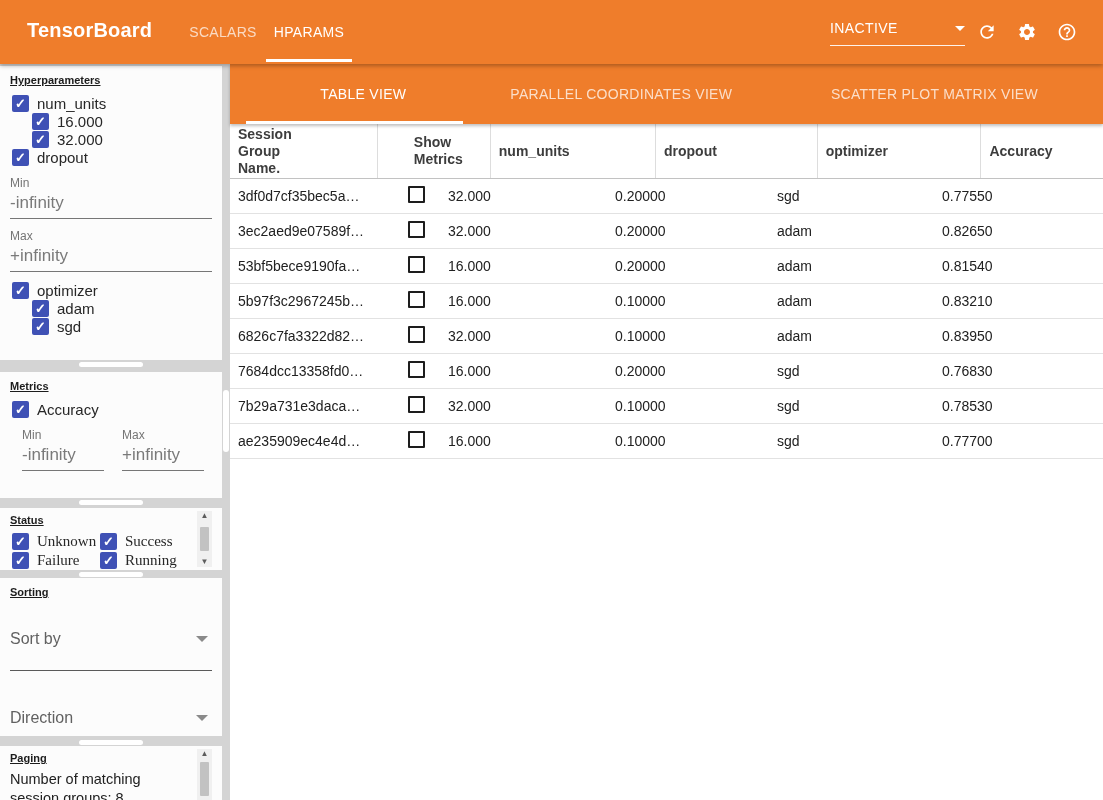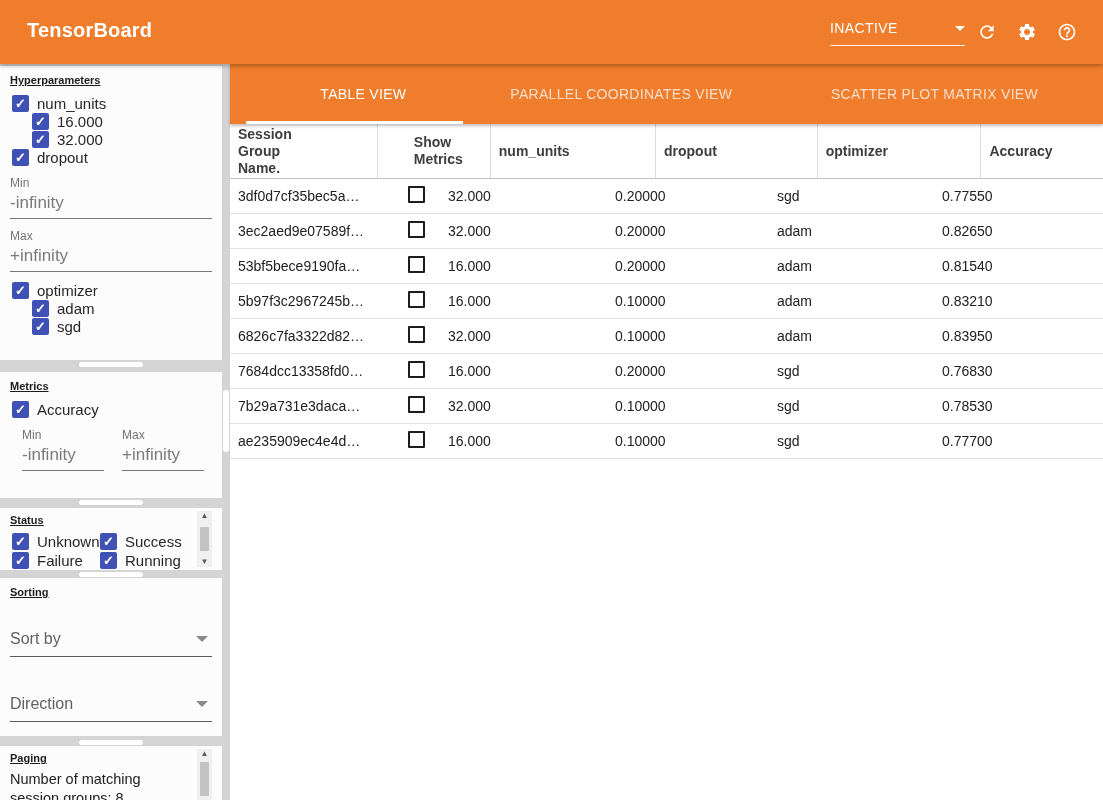--- a/index.html
+++ b/index.html
@@ -26,25 +26,25 @@
   .cbrow.indent{margin-left:22px;}
   .cb{flex:none;width:17px;height:17px;border-radius:2px;background:#3f51b5;color:#fff;display:flex;align-items:center;justify-content:center;font-size:13px;font-weight:bold;line-height:1;}
   .cb::after{content:"✓";}
   .cb-label{font-size:15px;color:#272727;white-space:nowrap;}
   .field{margin-top:10px;}
   .field .lbl{font-size:12px;color:#757575;}
   .field .val{font-size:17px;color:#7a7a7a;padding:3px 0 5px 0;border-bottom:1px solid #767676;}
   .fields-inline{display:flex;gap:18px;margin-left:12px;}
   .fields-inline .field{width:82px;}
   .handle{position:absolute;left:79px;width:64px;height:5px;background:#fff;border-radius:3px;z-index:4;cursor:row-resize;}
-  .status-grid{display:grid;grid-template-columns:88px 1fr;row-gap:1px;width:186px;}
+  .status-grid{display:grid;grid-template-columns:88px 1fr;row-gap:1px;width:186px;font-family:Liberation Serif, serif;}
   .mini-scroll{position:absolute;right:10px;top:3px;bottom:3px;width:15px;background:#f0f0f0;display:flex;flex-direction:column;align-items:center;justify-content:space-between;padding:1px 0;box-sizing:border-box;}
   .mini-scroll .arr{font-size:8px;color:#5c5c5c;line-height:8px;cursor:pointer;}
   .mini-thumb{width:9px;background:#c2c2c2;border-radius:1px;cursor:pointer;}
-  .select{display:flex;align-items:center;justify-content:space-between;border-bottom:1px solid #5a5a5a;padding:2px 4px 8px 0;color:#616161;font-size:16px;cursor:pointer;}
+  .select{display:flex;align-items:center;justify-content:space-between;border-bottom:1px solid #5a5a5a;padding:2px 4px 22px 0;color:#616161;font-size:16px;cursor:pointer;}
   .caret-g{width:0;height:0;border-left:6px solid transparent;border-right:6px solid transparent;border-top:6px solid #8a8a8a;}
   .paging-text{font-size:14.5px;color:#212121;line-height:19px;width:175px;}
   .side-scroll{position:absolute;right:1px;top:326px;width:6px;height:62px;background:#fff;border-radius:3px;cursor:pointer;}
 
   
   .viewtabs{position:absolute;left:230px;top:64px;width:873px;height:60px;background:#ef7d2b;display:flex;z-index:5;box-shadow:0 2px 3px rgba(0,0,0,.25);}
   .vtab{height:60px;display:flex;align-items:center;justify-content:center;font-size:14px;color:rgba(255,255,255,.75);letter-spacing:.3px;position:relative;cursor:pointer;}
   .vtab.w1{width:232px;padding-left:20px;}.vtab.w2{width:296px;}.vtab.w3{width:345px;}
   .vtab.active{color:#fff;}
   .vtab.active::after{content:"";position:absolute;left:16px;right:14px;bottom:0;height:3px;background:#fff;}
@@ -59,20 +59,24 @@
   .c1{width:141px;}.c2{width:69px;padding-left:36px;}.c3{width:167px;}.c4{width:162px;}.c5{width:165px;}.c6{width:169px;}
   .cb-empty{display:inline-block;width:13px;height:13px;border:2px solid #1d1d1d;border-radius:1px;background:#fff;cursor:pointer;margin-left:1px;}
 </style>
 </head>
 <body>
 
 <div class="root">
 
   <div class="toolbar">
     <div class="app-title">TensorBoard</div>
+    <div class="tb-tabs">
+      <div class="tb-tab">SCALARS</div>
+      <div class="tb-tab active">HPARAMS</div>
+    </div>
     <div class="run-select">
       <span>INACTIVE</span>
       <span class="caret-w"></span>
     </div>
     <div class="tb-icon" style="left:977px;">
       <svg viewBox="0 0 24 24">
           <path d="M17.65 6.35C16.2 4.9 14.21 4 12 4c-4.42 0-7.99 3.58-8 8s3.57 8 8 8c3.73 0 6.84-2.55 7.73-6h-2.08c-.82 2.33-3.04 4-5.65 4-3.31 0-6-2.69-6-6s2.69-6 6-6c1.66 0 3.14.69 4.22 1.78L13 11h7V4l-2.35 2.35z"></path>
         </svg>
     </div>
     <div class="tb-icon" style="left:1017px;">

